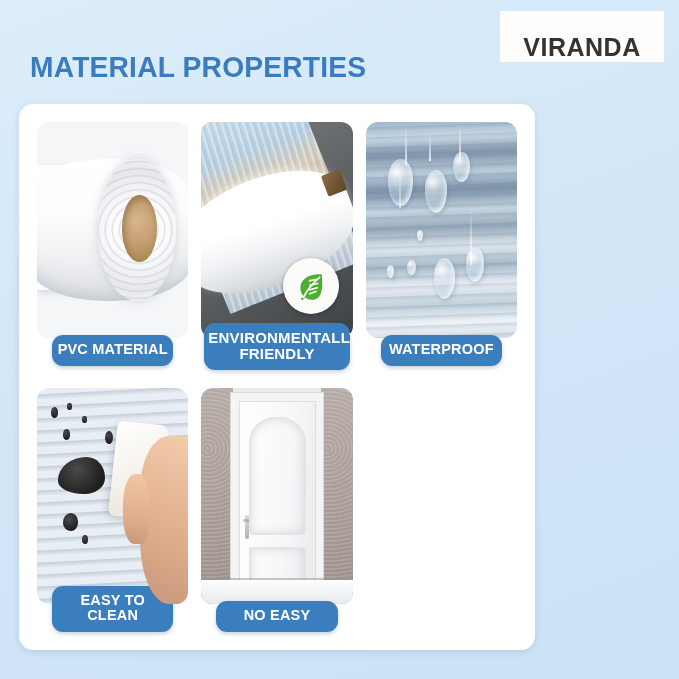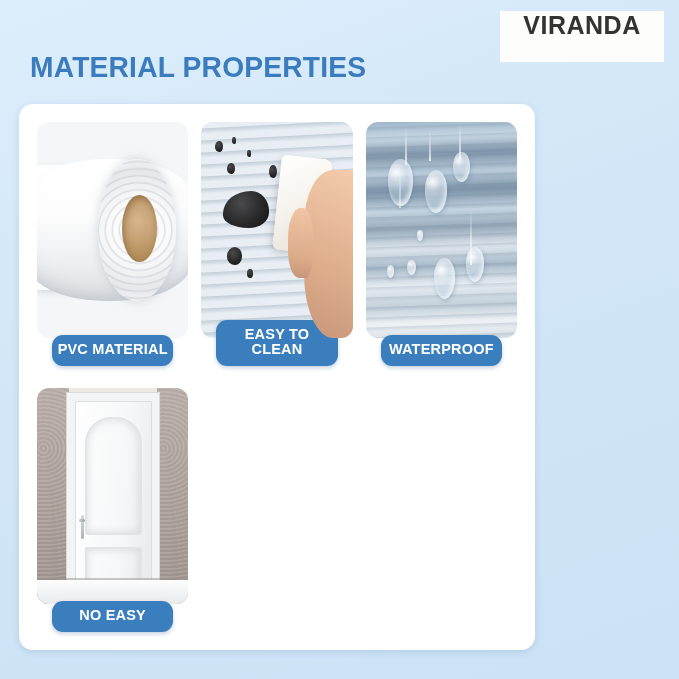--- a/index.html
+++ b/index.html
@@ -24,21 +24,21 @@
 
   
   .brand-box {
     position: absolute;
     left: 500px;
     top: 11px;
     width: 164px;
     height: 51px;
     background: #fdfdfb;
     display: flex;
-    align-items: flex-start;
+    align-items: flex-end;
     justify-content: center;
   }
   .brand-text {
     font-family: "Liberation Sans", sans-serif;
     font-weight: bold;
     font-size: 25px;
     letter-spacing: 0.5px;
     color: #333333;
   }
 
@@ -532,38 +532,41 @@
         <div class="card-photo ph1">
           <div class="roll-sheet"></div>
           <div class="roll-body"></div>
           <div class="roll-end"></div>
           <div class="roll-rings"></div>
           <div class="roll-core"></div>
         </div>
         <div class="card-label">PVC MATERIAL</div>
       </div>
 
-
-
       <div class="card">
-        <div class="card-photo ph5">
-          <div class="stain" style="left:9%;top:9%;width:5%;height:5%;"></div>
-          <div class="stain" style="left:20%;top:7%;width:3%;height:3%;"></div>
-          <div class="stain" style="left:17%;top:19%;width:5%;height:5%;"></div>
-          <div class="stain" style="left:30%;top:13%;width:3%;height:3%;"></div>
-          <div class="stain" style="left:45%;top:20%;width:5%;height:6%;"></div>
-          <div class="stain" style="left:14%;top:32%;width:31%;height:17%;border-radius:62% 40% 44% 56% / 64% 56% 44% 36%;"></div>
-          <div class="stain" style="left:17%;top:58%;width:10%;height:8%;"></div>
-          <div class="stain" style="left:30%;top:68%;width:4%;height:4%;"></div>
-          <div class="hand"></div>
-          <div class="cloth"></div>
-          <div class="thumb"></div>
+        <div class="card-photo ph2">
+          <div class="scene"></div>
+          <div class="pier"></div>
+          <div class="pier2"></div>
+          <div class="curl"></div>
+          <div class="curl-tip"></div>
+          <div class="eco-badge">
+            <svg width="34" height="34" viewBox="0 0 32 32">
+              <path d="M26 5C15 4 6 9 6 18c0 3 1.2 5.6 3 7.3L6.4 28l1.6 1.5 2.6-2.7c1.8 1.5 4.2 2.2 6.8 2.2 8 0 10.6-9 8.6-24z" fill="#4caf2f"></path>
+              <path d="M24.6 7.4C18 13 12.4 19.2 8.6 27.4" stroke="#ffffff" stroke-width="1.7" fill="none"></path>
+              <path d="M22 9.6l-8 1.6M23 13.4l-8.6 2M22.6 17.4l-8.4 2.4M21.2 21l-7 2.6" stroke="#ffffff" stroke-width="1.5" fill="none"></path>
+            </svg>
+          </div>
         </div>
-        <div class="card-label">EASY TO CLEAN</div>
+        <div class="card-label wide">
+          <span>ENVIRONMENTALLY</span><br>
+          <span>FRIENDLY</span>
+        </div>
       </div>
+
 
       <div class="card">
         <div class="card-photo ph4">
           <div class="trail" style="left:26%;top:2%;height:18%;"></div>
           <div class="trail" style="left:42%;top:4%;height:14%;"></div>
           <div class="trail" style="left:62%;top:1%;height:16%;"></div>
           <div class="trail" style="left:22%;top:22%;height:18%;"></div>
           <div class="trail" style="left:69%;top:40%;height:26%;"></div>
           <div class="drop" style="left:15%;top:17%;width:16%;height:22%;"></div>
           <div class="drop" style="left:39%;top:22%;width:15%;height:20%;"></div>
@@ -571,20 +574,37 @@
           <div class="drop" style="left:45%;top:63%;width:14%;height:19%;"></div>
           <div class="drop" style="left:66%;top:58%;width:12%;height:16%;"></div>
           <div class="drop" style="left:14%;top:66%;width:5%;height:6%;"></div>
           <div class="drop" style="left:27%;top:64%;width:6%;height:7%;"></div>
           <div class="drop" style="left:34%;top:50%;width:4%;height:5%;"></div>
         </div>
         <div class="card-label">WATERPROOF</div>
       </div>
 
       <div class="card">
+        <div class="card-photo ph5">
+          <div class="stain" style="left:9%;top:9%;width:5%;height:5%;"></div>
+          <div class="stain" style="left:20%;top:7%;width:3%;height:3%;"></div>
+          <div class="stain" style="left:17%;top:19%;width:5%;height:5%;"></div>
+          <div class="stain" style="left:30%;top:13%;width:3%;height:3%;"></div>
+          <div class="stain" style="left:45%;top:20%;width:5%;height:6%;"></div>
+          <div class="stain" style="left:14%;top:32%;width:31%;height:17%;border-radius:62% 40% 44% 56% / 64% 56% 44% 36%;"></div>
+          <div class="stain" style="left:17%;top:58%;width:10%;height:8%;"></div>
+          <div class="stain" style="left:30%;top:68%;width:4%;height:4%;"></div>
+          <div class="hand"></div>
+          <div class="cloth"></div>
+          <div class="thumb"></div>
+        </div>
+        <div class="card-label">EASY TO CLEAN</div>
+      </div>
+
+      <div class="card">
         <div class="card-photo ph6">
           <div class="wall-l"></div>
           <div class="wall-r"></div>
           <div class="frame">
             <div class="door">
               <div class="panel-top"></div>
               <div class="panel-bot"></div>
               <div class="handle"></div>
             </div>
           </div>

